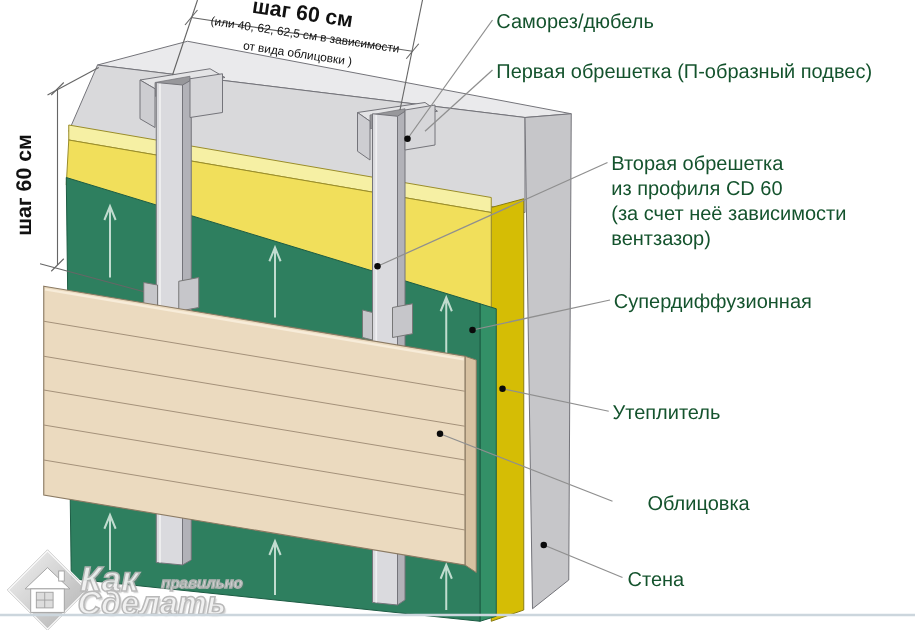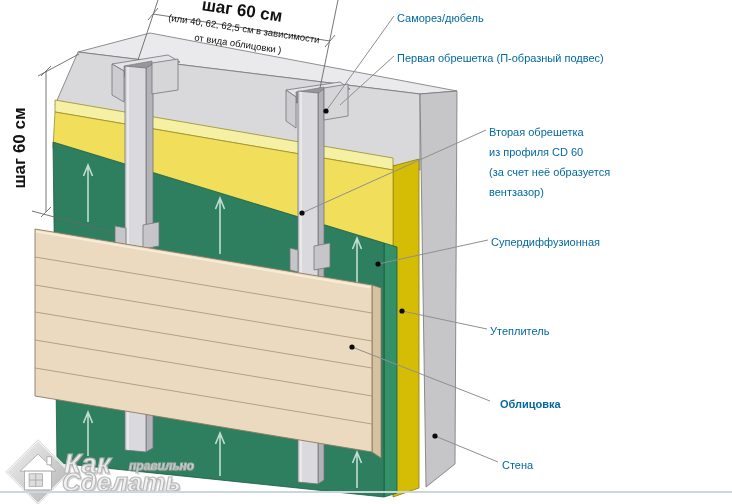--- a/index.html
+++ b/index.html
@@ -1,19 +1,19 @@
 <!DOCTYPE html>
 <html><head>
 <meta charset="utf-8">
 <style>
   html,body{margin:0;padding:0;background:#fff;}
   .stage{position:relative;width:732px;height:504px;background:#ffffff;overflow:hidden;
          font-family:"Liberation Sans","DejaVu Sans",sans-serif;}
   .stage svg.scene{position:absolute;left:0;top:0;}
-  .label{position:absolute;font-size:11px;color:#0369a1;white-space:nowrap;line-height:20px;}
+  .label{position:absolute;font-size:16px;color:#14532d;white-space:nowrap;line-height:20px;}
   .label span{display:block;}
   .dim-text{position:absolute;color:#111;text-align:center;white-space:nowrap;}
   .dim-main{font-size:17px;font-weight:bold;}
   .dim-sub{font-size:9.5px;}
   .rot-top{transform:rotate(8.5deg);}
   .rot-left{transform:rotate(-90deg);}
   .watermark{position:absolute;left:0;top:436px;width:300px;height:68px;opacity:.95;}
   .wm-word{position:absolute;font-weight:bold;font-style:italic;color:#f1f1f1;
            -webkit-text-stroke:1.2px #b6b6b6;
            text-shadow:1.5px 1.5px 1px rgba(120,120,120,.35);}
@@ -144,31 +144,31 @@
   <div class="dim-text dim-sub rot-top" style="left:128px;top:38px;width:220px;">от вида облицовки )</div>
   <div class="dim-text dim-main rot-left" style="left:-40px;top:138px;width:120px;">шаг 60 см</div>
 
   <div class="label" style="left:397px;top:8px;">Саморез/дюбель</div>
 
   <div class="label" style="left:397px;top:48px;">Первая обрешетка (П-образный подвес)</div>
 
   <div class="label" style="left:489px;top:122px;">
     <span>Вторая обрешетка</span>
     <span>из профиля CD 60</span>
-    <span>(за счет неё образуется</span>
+    <span>(за счет неё зависимости</span>
     <span>вентзазор)</span>
   </div>
 
   <div class="label" style="left:491px;top:232px;">
     <span>Супердиффузионная</span>
   </div>
 
   <div class="label" style="left:490px;top:321px;">Утеплитель</div>
 
-  <div class="label" style="left:500px;top:394px;font-weight:bold;">Облицовка</div>
+  <div class="label" style="left:518px;top:394px;">Облицовка</div>
 
   <div class="label" style="left:502px;top:455px;">Стена</div>
 
   <div class="watermark">
     <svg width="76" height="68" viewBox="0 0 76 76" style="position:absolute;left:0;top:2px;">
       <defs>
         <linearGradient id="dg" x1="0" y1="0" x2="1" y2="1">
           <stop offset="0" stop-color="#f4f4f4"></stop>
             <stop offset="1" stop-color="#ababab"></stop>
         </linearGradient>

